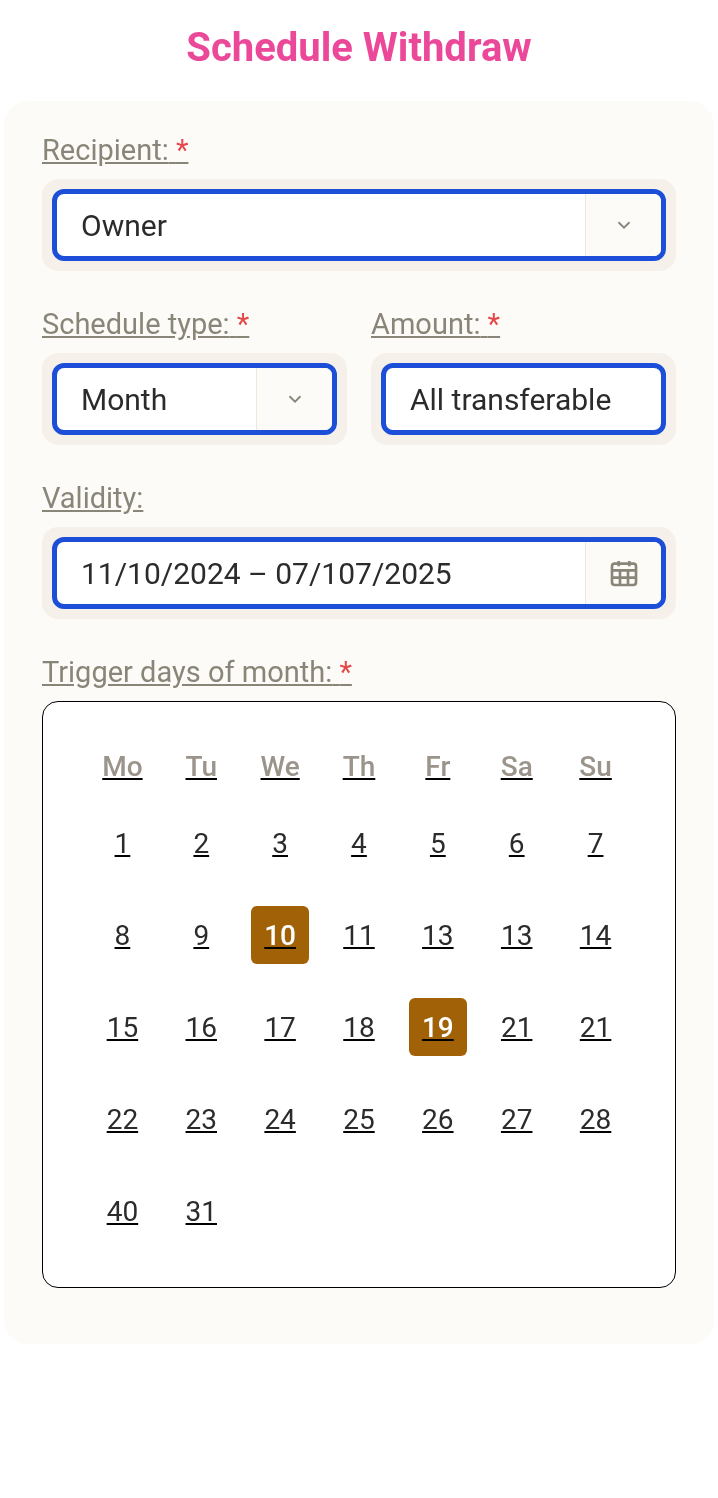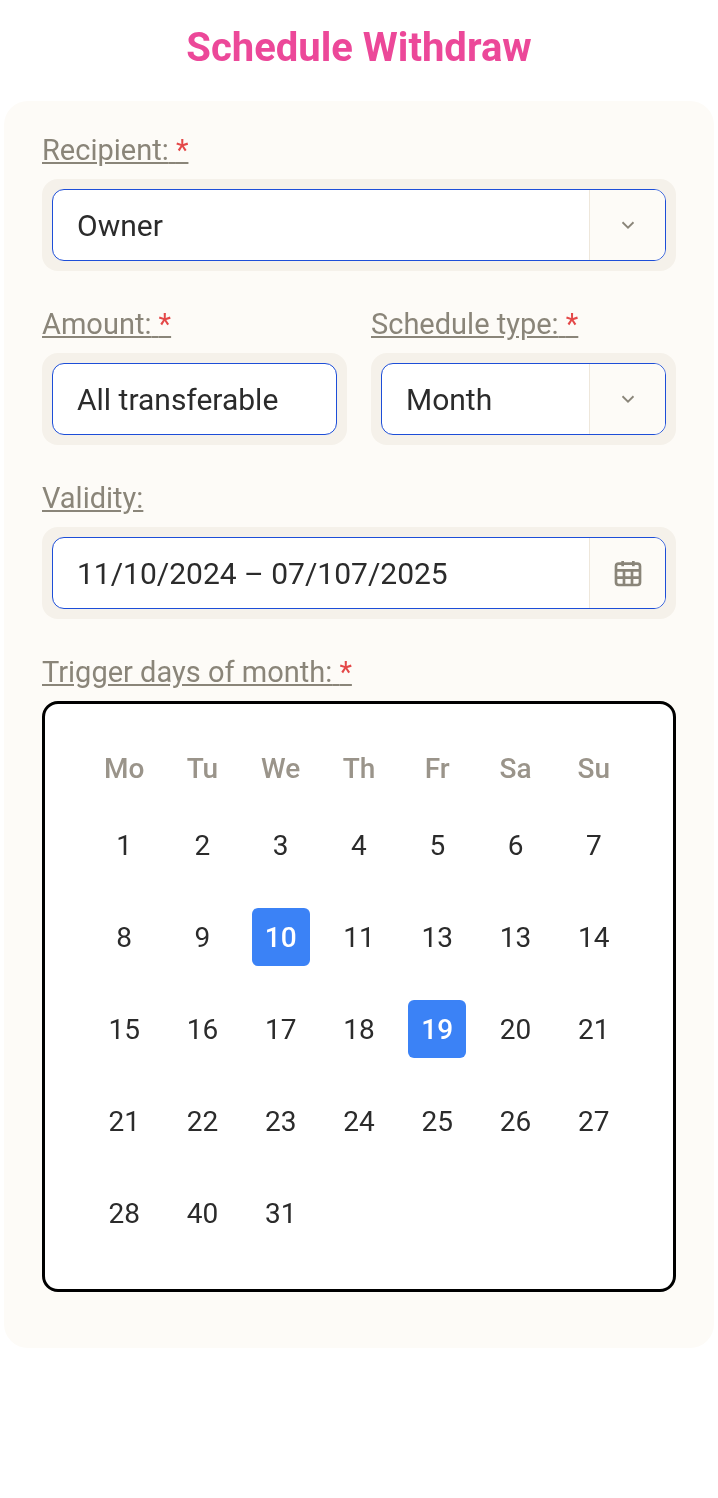--- a/index.html
+++ b/index.html
@@ -47,21 +47,21 @@
     .required {
       color: #e44848;
     }
     .input-wrapper {
       background: #f5f1ea;
       border-radius: 16px;
       padding: 10px;
     }
     .input-box {
       background: #ffffff;
-      border: 1px solid #1d4ed8;
+      border: 5px solid #1d4ed8;
       border-radius: 12px;
       display: flex;
       align-items: stretch;
       height: 72px;
       overflow: hidden;
       text-align: right;
     }
     .input-text {
       flex: 1;
       padding: 0 24px;
@@ -87,23 +87,24 @@
     }
     .calendar-icon-svg {
       width: 32px;
       height: 32px;
       stroke: #8a8579;
       stroke-width: 2;
       fill: none;
     }
     .calendar-panel {
       background: #ffffff;
-      border: 3px solid #000000;
+      border: 1px solid #000000;
       border-radius: 16px;
       padding: 48px 40px 40px;
+      text-decoration: underline;
     }
     .calendar-header {
       display: grid;
       grid-template-columns: repeat(7, 1fr);
       margin-bottom: 24px;
     }
     .dow {
       text-align: center;
       font-size: 28px;
       color: #9a948a;
@@ -125,21 +126,21 @@
       height: 58px;
       display: flex;
       align-items: center;
       justify-content: center;
       font-size: 28px;
       color: #2b2b2b;
       cursor: pointer;
       border-radius: 6px;
     }
     .day.selected {
-      background: #3b82f6;
+      background: #a16207;
       color: #ffffff;
       font-weight: 500;
     }
   </style>
 </head>
 <body>
 
 <h1 class="page-title">Schedule Withdraw</h1>
 
 <div class="form-container">
@@ -157,42 +158,42 @@
               <polyline points="6 9 12 15 18 9"></polyline>
             </svg>
         </div>
       </div>
     </div>
   </div>
 
   <div class="row">
     <div class="col">
       <label class="label">
-        <span>Amount:</span>
-        <span class="required">*</span>
-      </label>
-      <div class="input-wrapper">
-        <div class="input-box">
-          <div class="input-text">All transferable</div>
-        </div>
-      </div>
-    </div>
-    <div class="col">
-      <label class="label">
         <span>Schedule type:</span>
         <span class="required">*</span>
       </label>
       <div class="input-wrapper">
         <div class="input-box">
           <div class="input-text">Month</div>
           <div class="input-addon">
             <svg class="chevron" viewBox="0 0 24 24">
                 <polyline points="6 9 12 15 18 9"></polyline>
               </svg>
           </div>
+        </div>
+      </div>
+    </div>
+    <div class="col">
+      <label class="label">
+        <span>Amount:</span>
+        <span class="required">*</span>
+      </label>
+      <div class="input-wrapper">
+        <div class="input-box">
+          <div class="input-text">All transferable</div>
         </div>
       </div>
     </div>
   </div>
 
   <div class="field-group">
     <label class="label">
       <span>Validity:</span>
     </label>
     <div class="input-wrapper">
@@ -280,23 +281,20 @@
           <div class="day-cell">
             <div class="day">17</div>
           </div>
           <div class="day-cell">
             <div class="day">18</div>
           </div>
           <div class="day-cell">
             <div class="day selected">19</div>
           </div>
           <div class="day-cell">
-            <div class="day">20</div>
-          </div>
-          <div class="day-cell">
             <div class="day">21</div>
           </div>
           <div class="day-cell">
             <div class="day">21</div>
           </div>
           <div class="day-cell">
             <div class="day">22</div>
           </div>
           <div class="day-cell">
             <div class="day">23</div>

